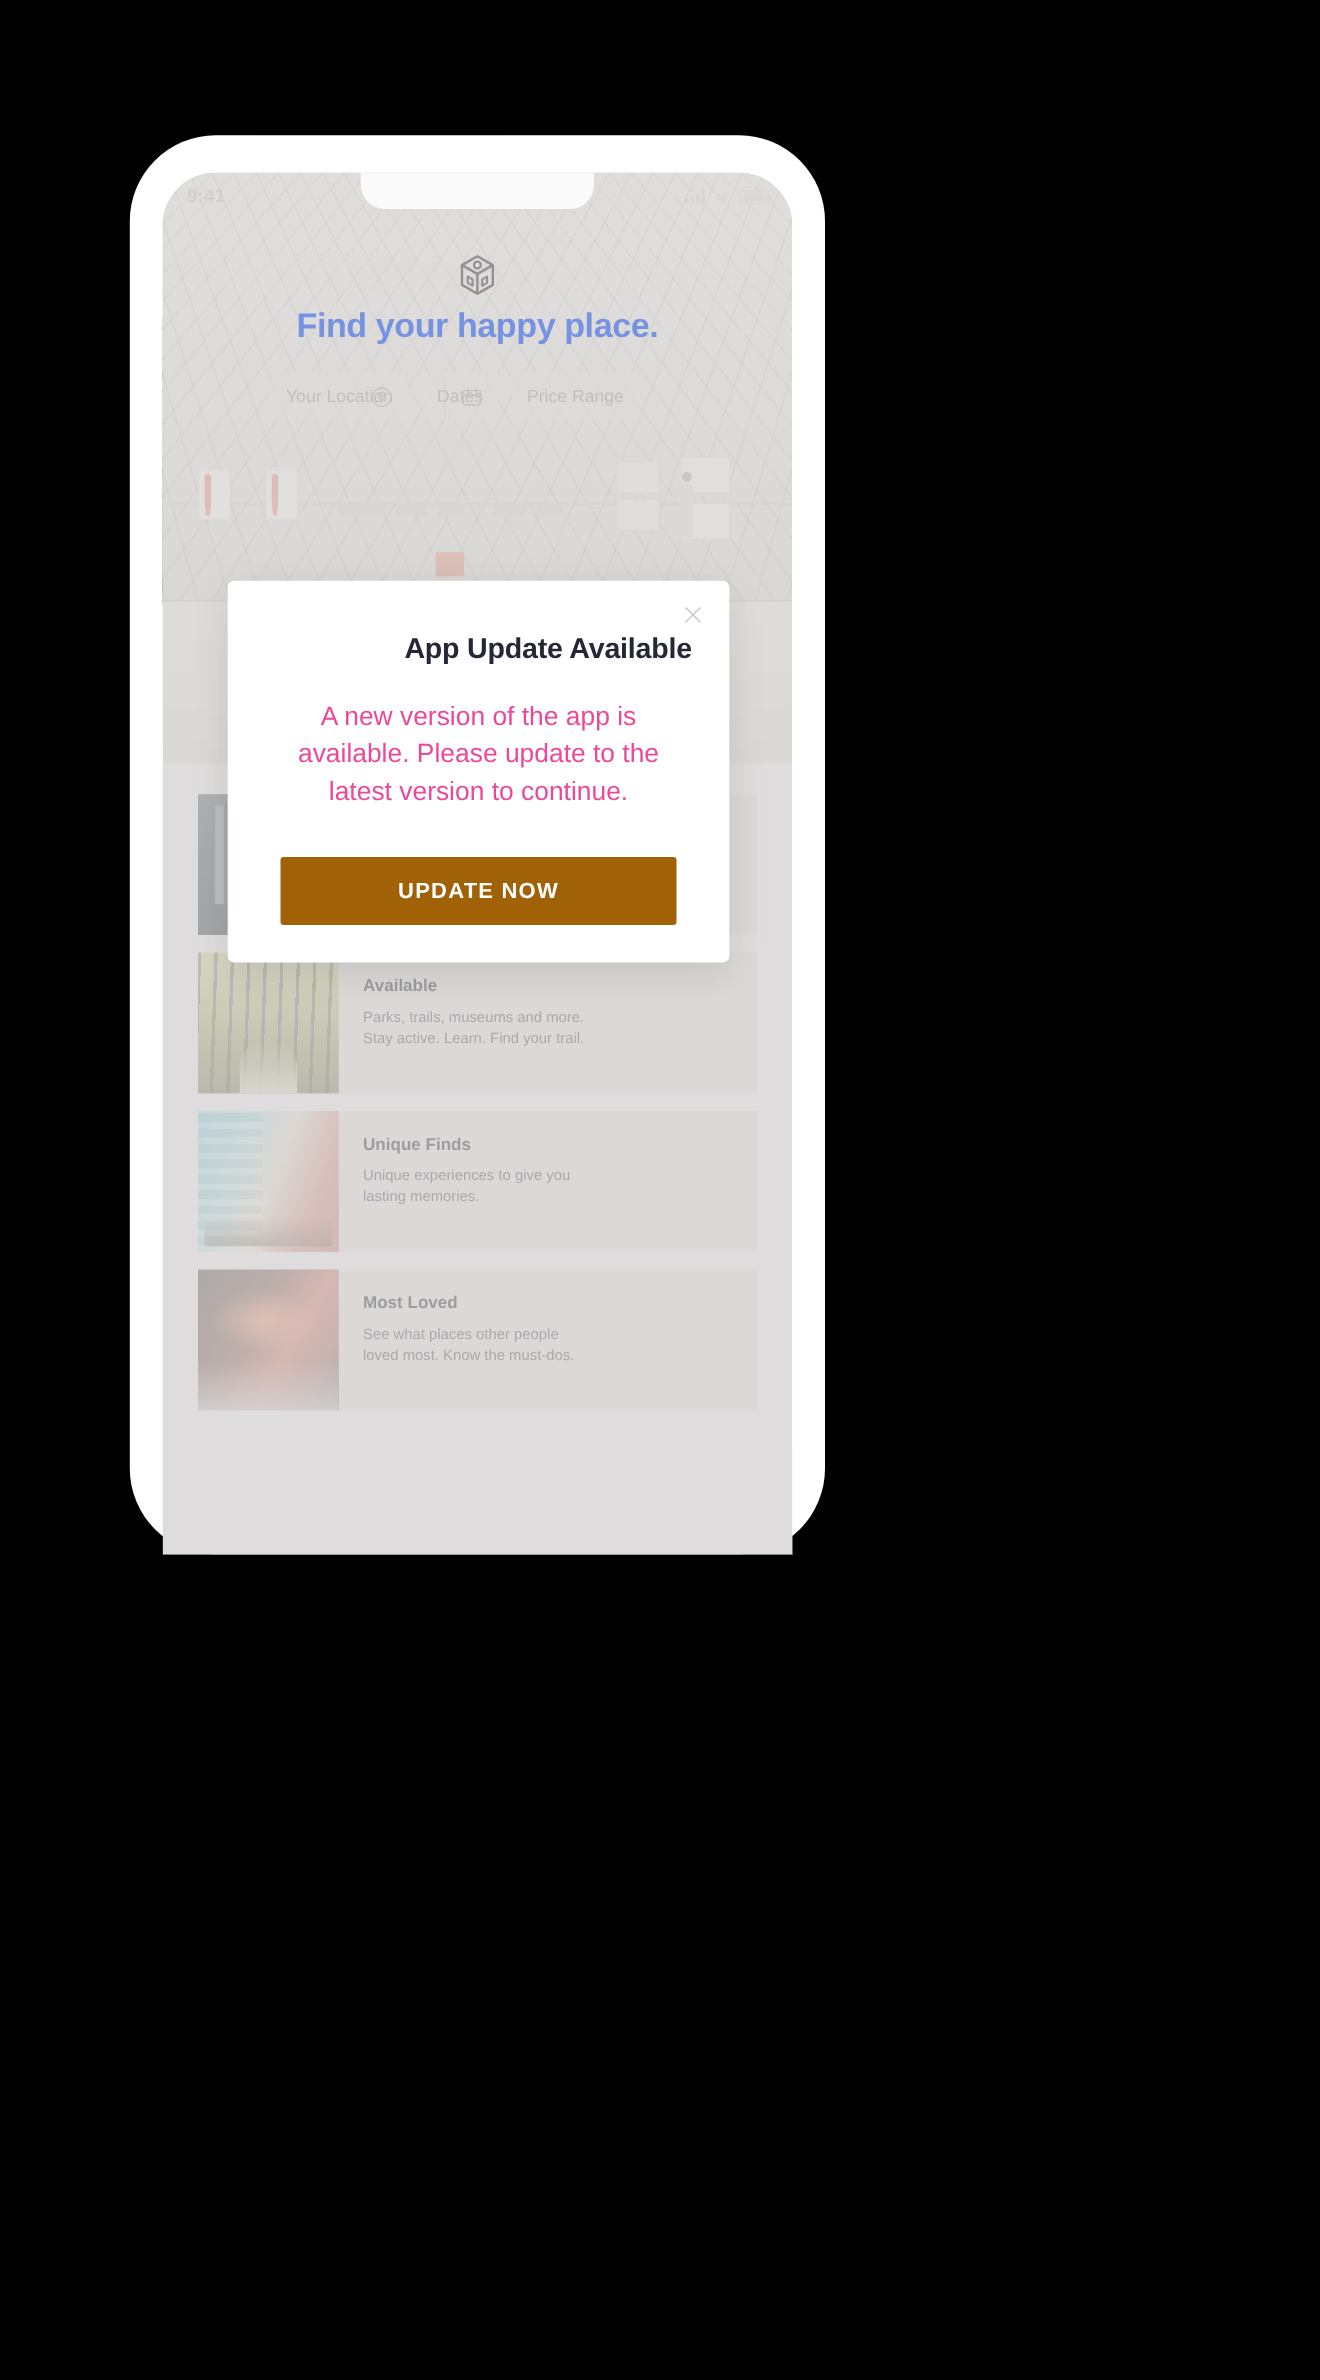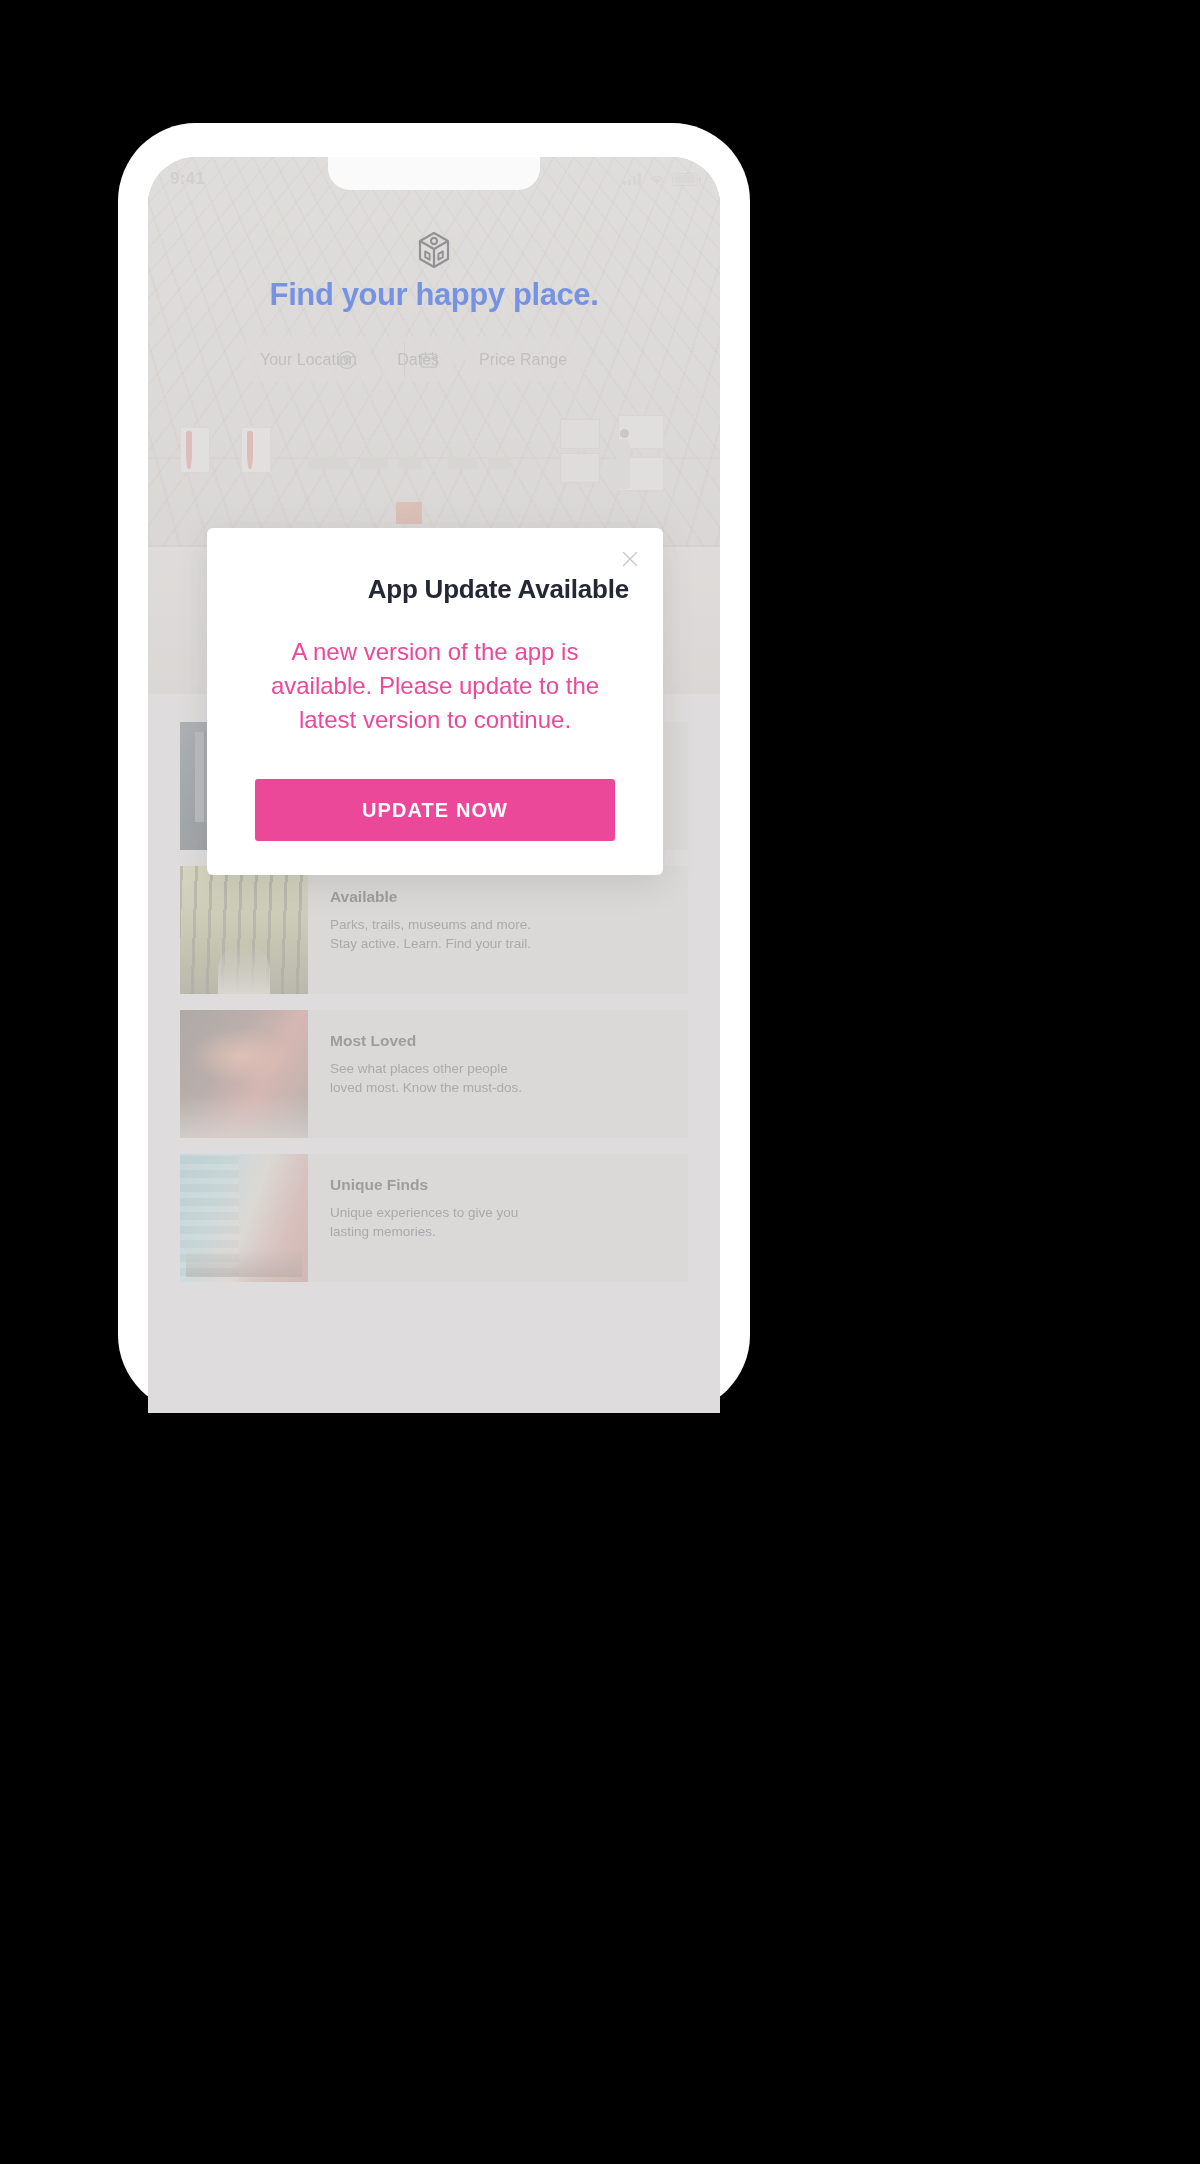--- a/index.html
+++ b/index.html
@@ -378,21 +378,21 @@
     color: #ec4899;
     padding: 0 10px;
   }
   .modal-cta {
     display: block;
     width: 360px;
     margin: 42px auto 0;
     height: 62px;
     border: none;
     border-radius: 3px;
-    background: #ec4899;
+    background: #a16207;
     color: #ffffff;
     font-family: "Liberation Sans", sans-serif;
     font-size: 20px;
     font-weight: 700;
     letter-spacing: 1.1px;
     text-transform: uppercase;
     cursor: pointer;
   }
 </style>
 </head>
@@ -514,42 +514,42 @@
           </div>
           <div class="card-body">
             <div class="card-title">Available</div>
             <div class="card-desc">Parks, trails, museums and more.
 Stay active. Learn. Find your trail.</div>
           </div>
         </div>
 
         <div class="card">
           <div class="card-thumb">
+            <div class="th-street"></div>
+              <div class="thumb-veil"></div>
+          </div>
+          <div class="card-body">
+            <div class="card-title">Unique Finds</div>
+            <div class="card-desc">Unique experiences to give you
+lasting memories.</div>
+          </div>
+        </div>
+
+        <div class="card">
+          <div class="card-thumb">
             <div class="th-cafe"></div>
               <div class="thumb-veil"></div>
           </div>
           <div class="card-body">
             <div class="card-title">Most Loved</div>
             <div class="card-desc">See what places other people
 loved most. Know the must-dos.</div>
           </div>
         </div>
 
-        <div class="card">
-          <div class="card-thumb">
-            <div class="th-street"></div>
-              <div class="thumb-veil"></div>
-          </div>
-          <div class="card-body">
-            <div class="card-title">Unique Finds</div>
-            <div class="card-desc">Unique experiences to give you
-lasting memories.</div>
-          </div>
-        </div>
-
       </div>
 
       <div class="dim"></div>
 
       <div class="notch"></div>
 
     </div>
   </div>
 
   <div class="modal">

